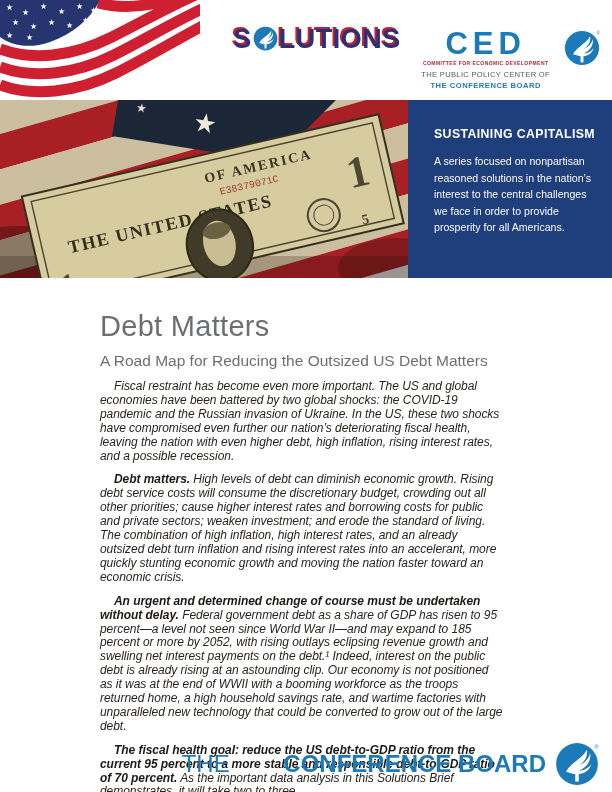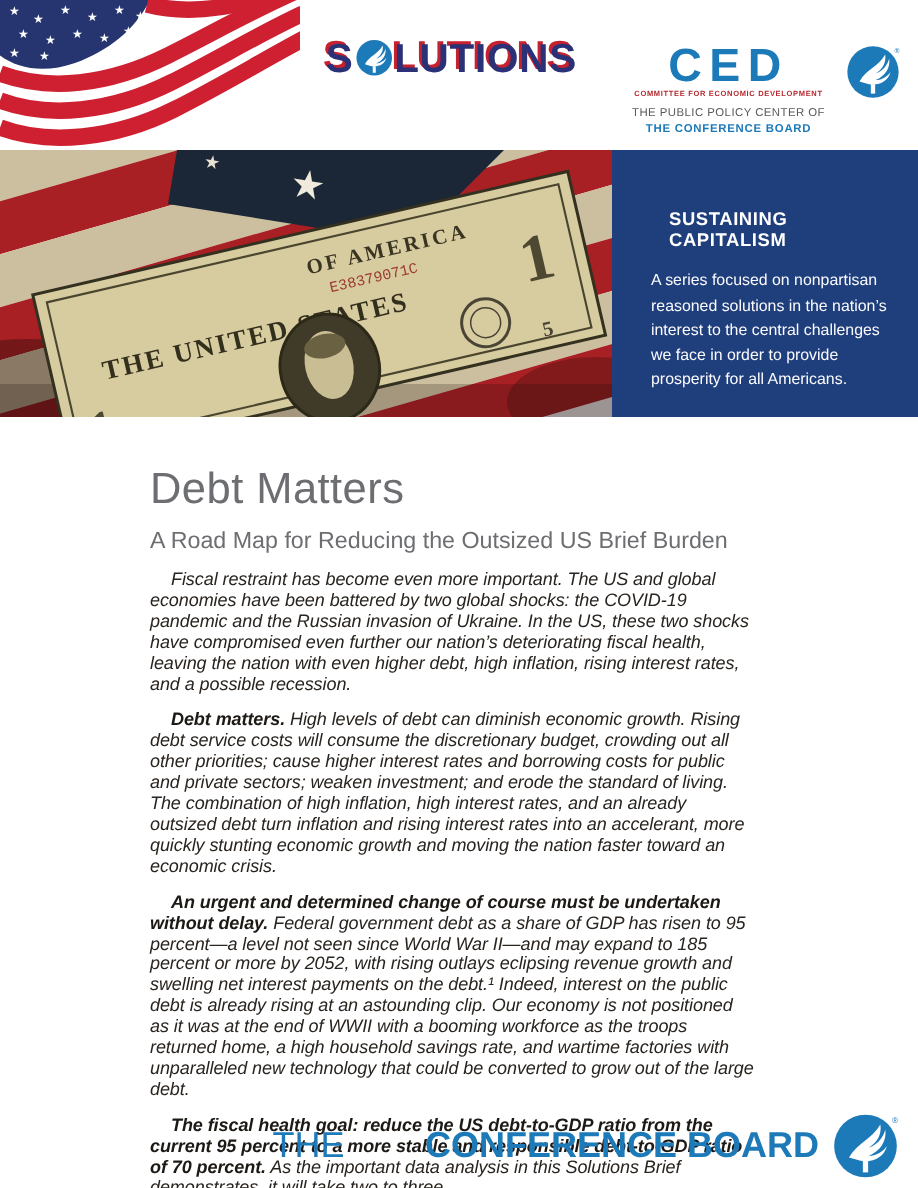--- a/index.html
+++ b/index.html
@@ -3,41 +3,41 @@
 <meta charset="utf-8">
 <style>
   html,body{margin:0;padding:0;background:#9a9a9a;}
   .page{
     position:relative;width:612px;height:792px;margin:0 auto;background:#ffffff;
     overflow:hidden;font-family:"Liberation Sans",sans-serif;
   }
   
   .masthead{position:absolute;top:0;left:0;right:0;height:100px;background:#fff;}
   .flag{position:absolute;top:0;left:0;}
-  .brand{position:absolute;left:196px;top:26px;width:210px;text-align:center;line-height:1;}
+  .brand{position:absolute;left:212px;top:26px;width:210px;text-align:center;line-height:1;}
   .brand-line1{
     font-size:27px;font-weight:800;letter-spacing:.5px;color:#2b3176;
     text-shadow:-2px -2px 0 #c5212e;white-space:nowrap;
   }
   .brand-line1 .globe{display:inline-block;width:25px;height:25px;vertical-align:-3px;margin:0 1px;text-shadow:none;}
   .brand-line2{
     margin-top:2px;font-size:27px;font-weight:800;letter-spacing:1px;color:#c5212e;
     text-shadow:2px 2.5px 0 #2b3176;
   }
   .ced{position:absolute;right:12px;top:30px;display:flex;align-items:flex-start;gap:14px;}
   .ced-left{text-align:center;}
   .ced-acronym{font-size:31px;font-weight:700;color:#1d7ab9;letter-spacing:5px;line-height:.9;}
   .ced-committee{margin-top:2px;font-size:5px;font-weight:700;color:#b5292f;letter-spacing:.45px;white-space:nowrap;}
   .ced-center{margin-top:4px;font-size:7.6px;color:#5a5a5c;letter-spacing:.3px;white-space:nowrap;}
   .ced-board{margin-top:2px;font-size:7.6px;font-weight:700;color:#1d7ab9;letter-spacing:.5px;white-space:nowrap;}
   
   .hero{position:absolute;top:100px;left:0;right:0;height:178px;display:flex;}
   .hero-art{display:block;flex:0 0 408px;}
   .series-box{flex:1;background:#1f3e7c;color:#ffffff;padding:27px 14px 0 26px;box-sizing:border-box;}
-  .series-box h2{margin:12px;font-size:12.3px;font-weight:700;letter-spacing:.4px;}
+  .series-box h2{margin:0;font-size:12.3px;font-weight:700;letter-spacing:.4px;}
   .series-box p{margin:12px 0 0;font-size:10.6px;line-height:16.6px;font-weight:400;color:#fbfbfd;}
   
   .content{position:absolute;top:278px;left:100px;width:404px;}
   .content h1{margin:32px 0 0;font-size:29px;font-weight:400;color:#6d6e71;letter-spacing:.3px;}
   .subtitle{margin:9px 0 0;font-size:15.5px;font-weight:400;color:#6d6e71;}
   .section{margin:25px 0 0;font-size:12.5px;font-weight:700;color:#4a4a9b;letter-spacing:.2px;}
   .para{margin:10px 0 0;font-size:12px;line-height:13.9px;color:#29241f;letter-spacing:-.05px;font-style:italic;}
   .para .lead{font-weight:700;color:#1d1915;padding-left:14px;}
   
   .footer{position:absolute;top:742px;right:13px;display:flex;align-items:center;gap:9px;}
@@ -143,21 +143,21 @@
     </svg>
 
     <aside class="series-box">
       <h2>SUSTAINING CAPITALISM</h2>
       <p>A series focused on nonpartisan reasoned solutions in the nation’s interest to the central challenges we face in order to provide prosperity for all Americans.</p>
     </aside>
   </section>
 
   <main class="content">
     <h1>Debt Matters</h1>
-    <p class="subtitle">A Road Map for Reducing the Outsized US Brief Burden</p>
+    <p class="subtitle">A Road Map for Reducing the Outsized US Debt Matters</p>
 
     <p class="para"><b class="lead"></b><span>Fiscal restraint has become even more important. The US and global economies have been battered by two global shocks: the COVID-19 pandemic and the Russian invasion of Ukraine. In the US, these two shocks have compromised even further our nation’s deteriorating fiscal health, leaving the nation with even higher debt, high inflation, rising interest rates, and a possible recession.</span></p>
 
     <p class="para"><b class="lead">Debt matters.</b><span> High levels of debt can diminish economic growth. Rising debt service costs will consume the discretionary budget, crowding out all other priorities; cause higher interest rates and borrowing costs for public and private sectors; weaken investment; and erode the standard of living. The combination of high inflation, high interest rates, and an already outsized debt turn inflation and rising interest rates into an accelerant, more quickly stunting economic growth and moving the nation faster toward an economic crisis.</span></p>
 
     <p class="para"><b class="lead">An urgent and determined change of course must be undertaken without delay.</b><span> Federal government debt as a share of GDP has risen to 95 percent—a level not seen since World War II—and may expand to 185 percent or more by 2052, with rising outlays eclipsing revenue growth and swelling net interest payments on the debt.¹ Indeed, interest on the public debt is already rising at an astounding clip. Our economy is not positioned as it was at the end of WWII with a booming workforce as the troops returned home, a high household savings rate, and wartime factories with unparalleled new technology that could be converted to grow out of the large debt.</span></p>
 
     <p class="para"><b class="lead">The fiscal health goal: reduce the US debt-to-GDP ratio from the current 95 percent to a more stable and responsible debt-to-GDP ratio of 70 percent.</b><span> As the important data analysis in this Solutions Brief demonstrates, it will take two to three</span></p>
   </main>
 

